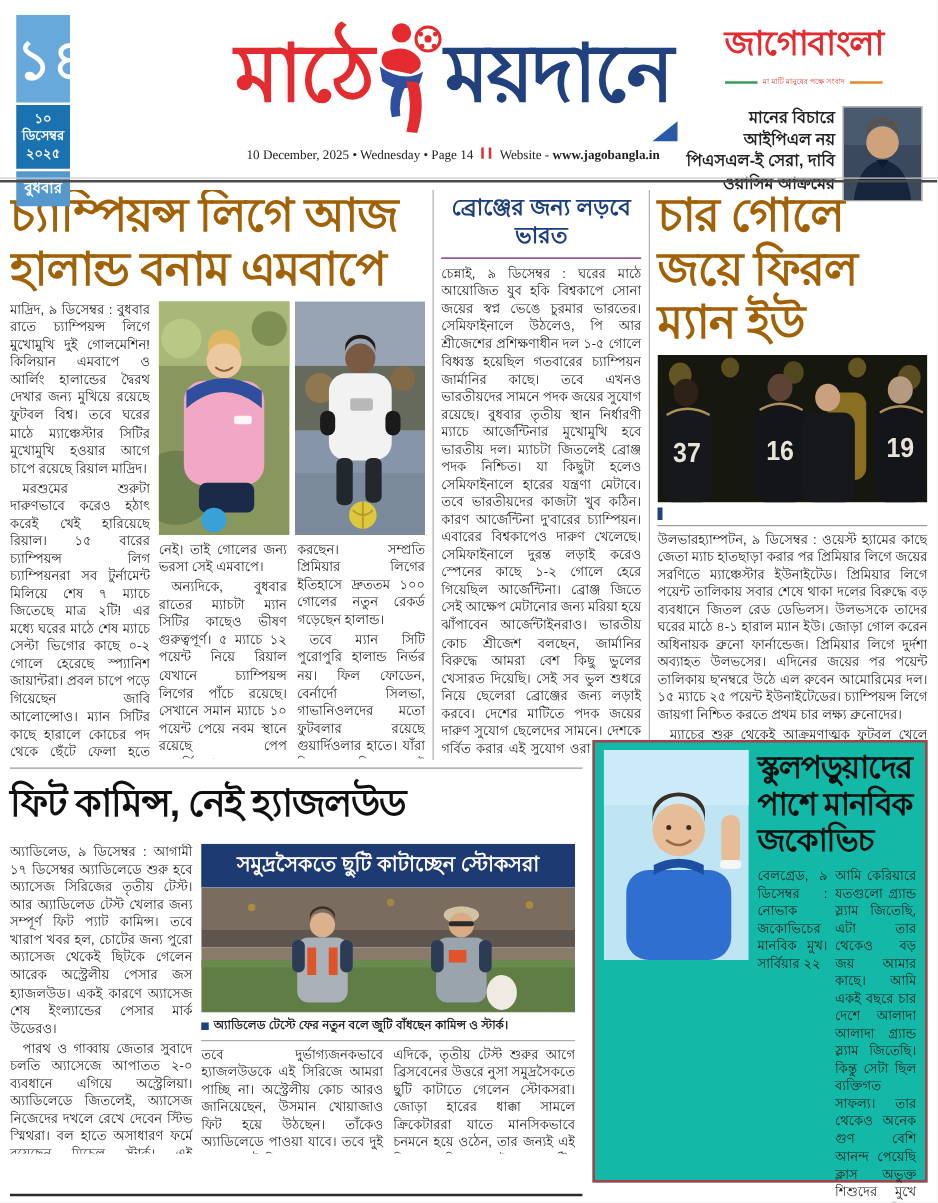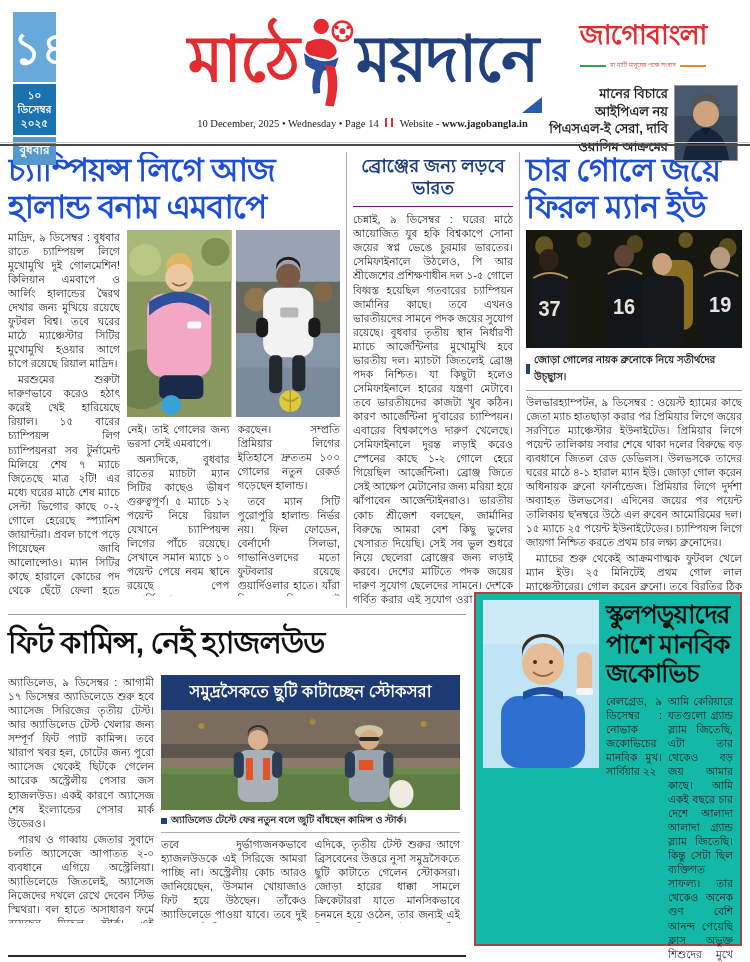--- a/index.html
+++ b/index.html
@@ -24,21 +24,21 @@
   .dash{display:inline-block;width:26px;height:2px;}
   .dash-g{background:#3a9a5c;}
   .dash-o{background:#e8872a;}
   .teaser{display:flex;align-items:flex-start;gap:6px;margin-top:14px;position:relative;}
   .teaser-arrow{position:absolute;left:-26px;top:12px;width:0;height:0;border-left:20px solid transparent;border-bottom:16px solid #2b5aa8;}
   .teaser-text{flex:1;font-size:13px;font-weight:bold;text-align:right;line-height:1.35;color:#222;}
   .akram-ph{flex:0 0 62px;border:1px solid #999;}
   .rule{position:absolute;left:0;right:0;top:142px;border-top:1px solid #c9c9c9;border-bottom:2px solid #4a4a4a;height:1px;}
   
   .top{display:flex;margin:8px 8px 0 8px;height:456px;overflow:hidden;}
-  h1.head{font-size:32px;line-height:1.15;font-weight:800;color:#1d4ed8;margin:0 0 4px 0;letter-spacing:-1px;}
+  h1.head{font-size:37px;line-height:1.15;font-weight:800;color:#a16207;margin:0 0 4px 0;letter-spacing:-1px;}
   .art-left{width:332px;flex:0 0 332px;padding-right:6px;border-right:1px solid #b3b3b3;}
   .al-body{display:flex;gap:7px;height:366px;overflow:hidden;}
   .colt{font-size:10.5px;line-height:1.34;text-align:justify;overflow:hidden;}
   .colt p{margin:0 0 2px 0;text-indent:10px;}
   .colt p.nofirst{text-indent:0;}
   .al-c1{width:112px;flex:0 0 112px;}
   .al-right{flex:1;display:flex;flex-direction:column;}
   .al-photos{display:flex;gap:4px;height:187px;}
   .al-photos svg{flex:1;}
   .al-cols{display:flex;gap:8px;margin-top:5px;flex:1;overflow:hidden;}
@@ -220,21 +220,20 @@
         <rect x="128" y="46" width="46" height="72" rx="10" fill="#17181c"></rect>
         <circle cx="214" cy="28" r="11" fill="#b59a80"></circle>
         <rect x="192" y="40" width="44" height="78" rx="10" fill="#141519"></rect>
         <path d="M196 46 q18 -10 38 0" stroke="#ad905a" stroke-width="2" fill="none"></path>
         <text x="26" y="86" fill="#e8e4da" font-size="22" font-weight="bold" text-anchor="middle">37</text>
         <text x="108" y="84" fill="#e8e4da" font-size="22" font-weight="bold" text-anchor="middle">16</text>
         <text x="214" y="82" fill="#e8e4da" font-size="22" font-weight="bold" text-anchor="middle">19</text>
       </svg>
       <div class="ar-caption">
         <span class="cap-bar"></span>
-        <span>জোড়া গোলের নায়ক ব্রুনোকে নিয়ে সতীর্থদের উচ্ছ্বাস।</span>
       </div>
       <div class="colt ar-body">
         <p class="nofirst">উলভারহ্যাম্পটন, ৯ ডিসেম্বর : ওয়েস্ট হ্যামের কাছে জেতা ম্যাচ হাতছাড়া করার পর প্রিমিয়ার লিগে জয়ের সরণিতে ম্যাঞ্চেস্টার ইউনাইটেড। প্রিমিয়ার লিগে পয়েন্ট তালিকায় সবার শেষে থাকা দলের বিরুদ্ধে বড় ব্যবধানে জিতল রেড ডেভিলস। উলভসকে তাদের ঘরের মাঠে ৪-১ হারাল ম্যান ইউ। জোড়া গোল করেন অধিনায়ক ব্রুনো ফার্নান্ডেজ। প্রিমিয়ার লিগে দুর্দশা অব্যাহত উলভসের। এদিনের জয়ের পর পয়েন্ট তালিকায় ছ'নম্বরে উঠে এল রুবেন আমোরিমের দল। ১৫ ম্যাচে ২৫ পয়েন্ট ইউনাইটেডের। চ্যাম্পিয়ন্স লিগে জায়গা নিশ্চিত করতে প্রথম চার লক্ষ্য ব্রুনোদের।</p>
         <p>ম্যাচের শুরু থেকেই আক্রমণাত্মক ফুটবল খেলে ম্যান ইউ। ২৫ মিনিটেই প্রথম গোল লাল ম্যাঞ্চেস্টারের। গোল করেন ব্রুনো। তবে বিরতির ঠিক আগে যোগ করা সময়ে গোল শোধ করে দেয় উলভস। গোলদাতা জিন বেলেগার্দে। দ্বিতীয়ার্ধে উজ্জীবিত খেলে তিন গোল করে জয় তুলে নেয় ম্যান ইউ। ম্যাথেউস কুনহা ও ব্রায়ান এমবিউমোর যুগলবন্দিতে দ্বিতীয় গোল করে এগিয়ে যায় ওল্ড ট্র্যাফোর্ডের ক্লাবটি। ৫১ মিনিটে কুনহার পাস থেকে বল জালে জড়ান এমবিউমো।</p>
 
       </div>
     </article>
   </section>
 
   <section class="bottom">

